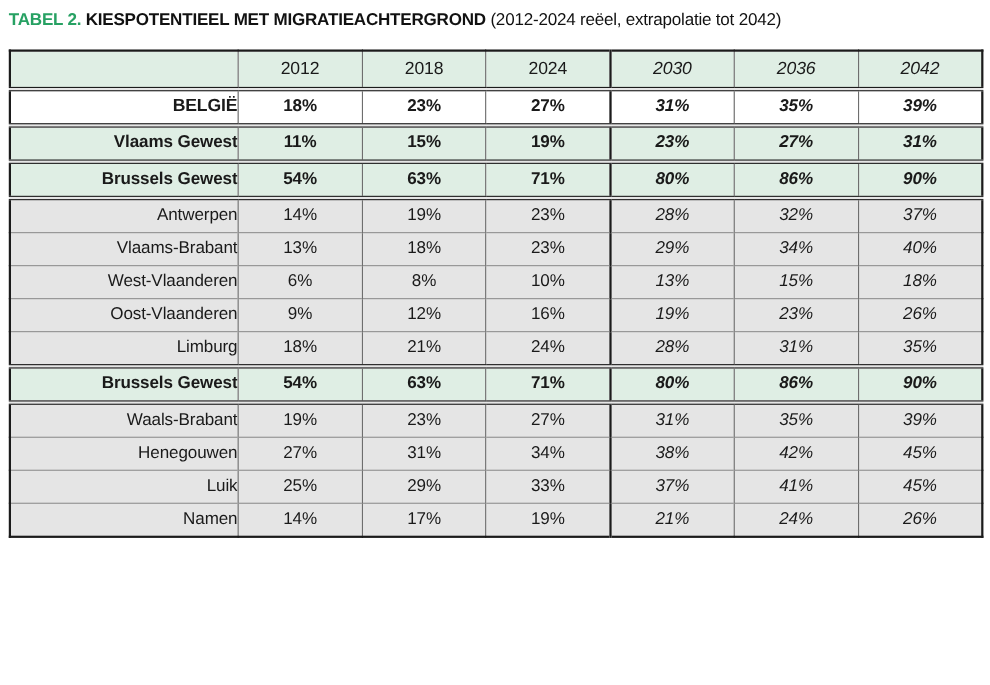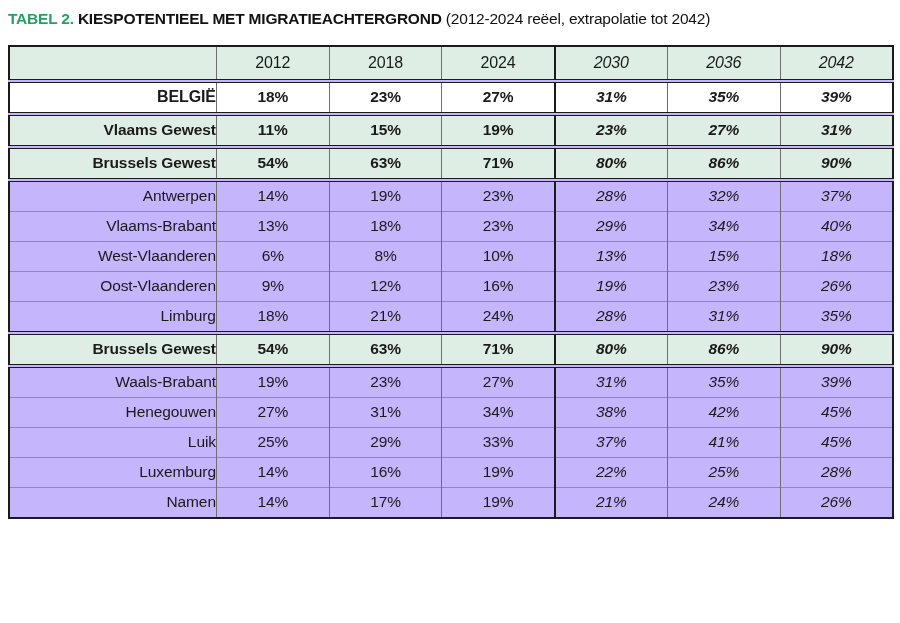--- a/index.html
+++ b/index.html
@@ -26,21 +26,21 @@
   }
   .title .tag   { color: #27a163; margin-right: 4px; }
   .title .main  { color: #111; }
   .title .sub   { font-weight: normal; color: #111; }
 
   table.data {
     border-collapse: collapse;
     table-layout: fixed;
     width: 886px;
     border: 2px solid #1b1b1b;
-    background: #c4b5fd;
+    background: #e5e5e5;
   }
   col.label-col { width: 206px; }
   col.year-col  { width: 112px; }
 
   th, td {
     height: 29px;
     padding: 0;
     font-size: 15.5px;
     letter-spacing: -0.1px;
     vertical-align: middle;
@@ -211,29 +211,20 @@
         <tr class="province">
     <td class="row-label">Luik</td>
     <td class="val">25%</td>
     <td class="val">29%</td>
     <td class="val">33%</td>
     <td class="val extra extra-start">37%</td>
     <td class="val extra">41%</td>
     <td class="val extra">45%</td>
   </tr>
         <tr class="province">
-    <td class="row-label">Luxemburg</td>
-    <td class="val">14%</td>
-    <td class="val">16%</td>
-    <td class="val">19%</td>
-    <td class="val extra extra-start">22%</td>
-    <td class="val extra">25%</td>
-    <td class="val extra">28%</td>
-  </tr>
-        <tr class="province">
     <td class="row-label">Namen</td>
     <td class="val">14%</td>
     <td class="val">17%</td>
     <td class="val">19%</td>
     <td class="val extra extra-start">21%</td>
     <td class="val extra">24%</td>
     <td class="val extra">26%</td>
   </tr>
       </tbody>
   </table>

